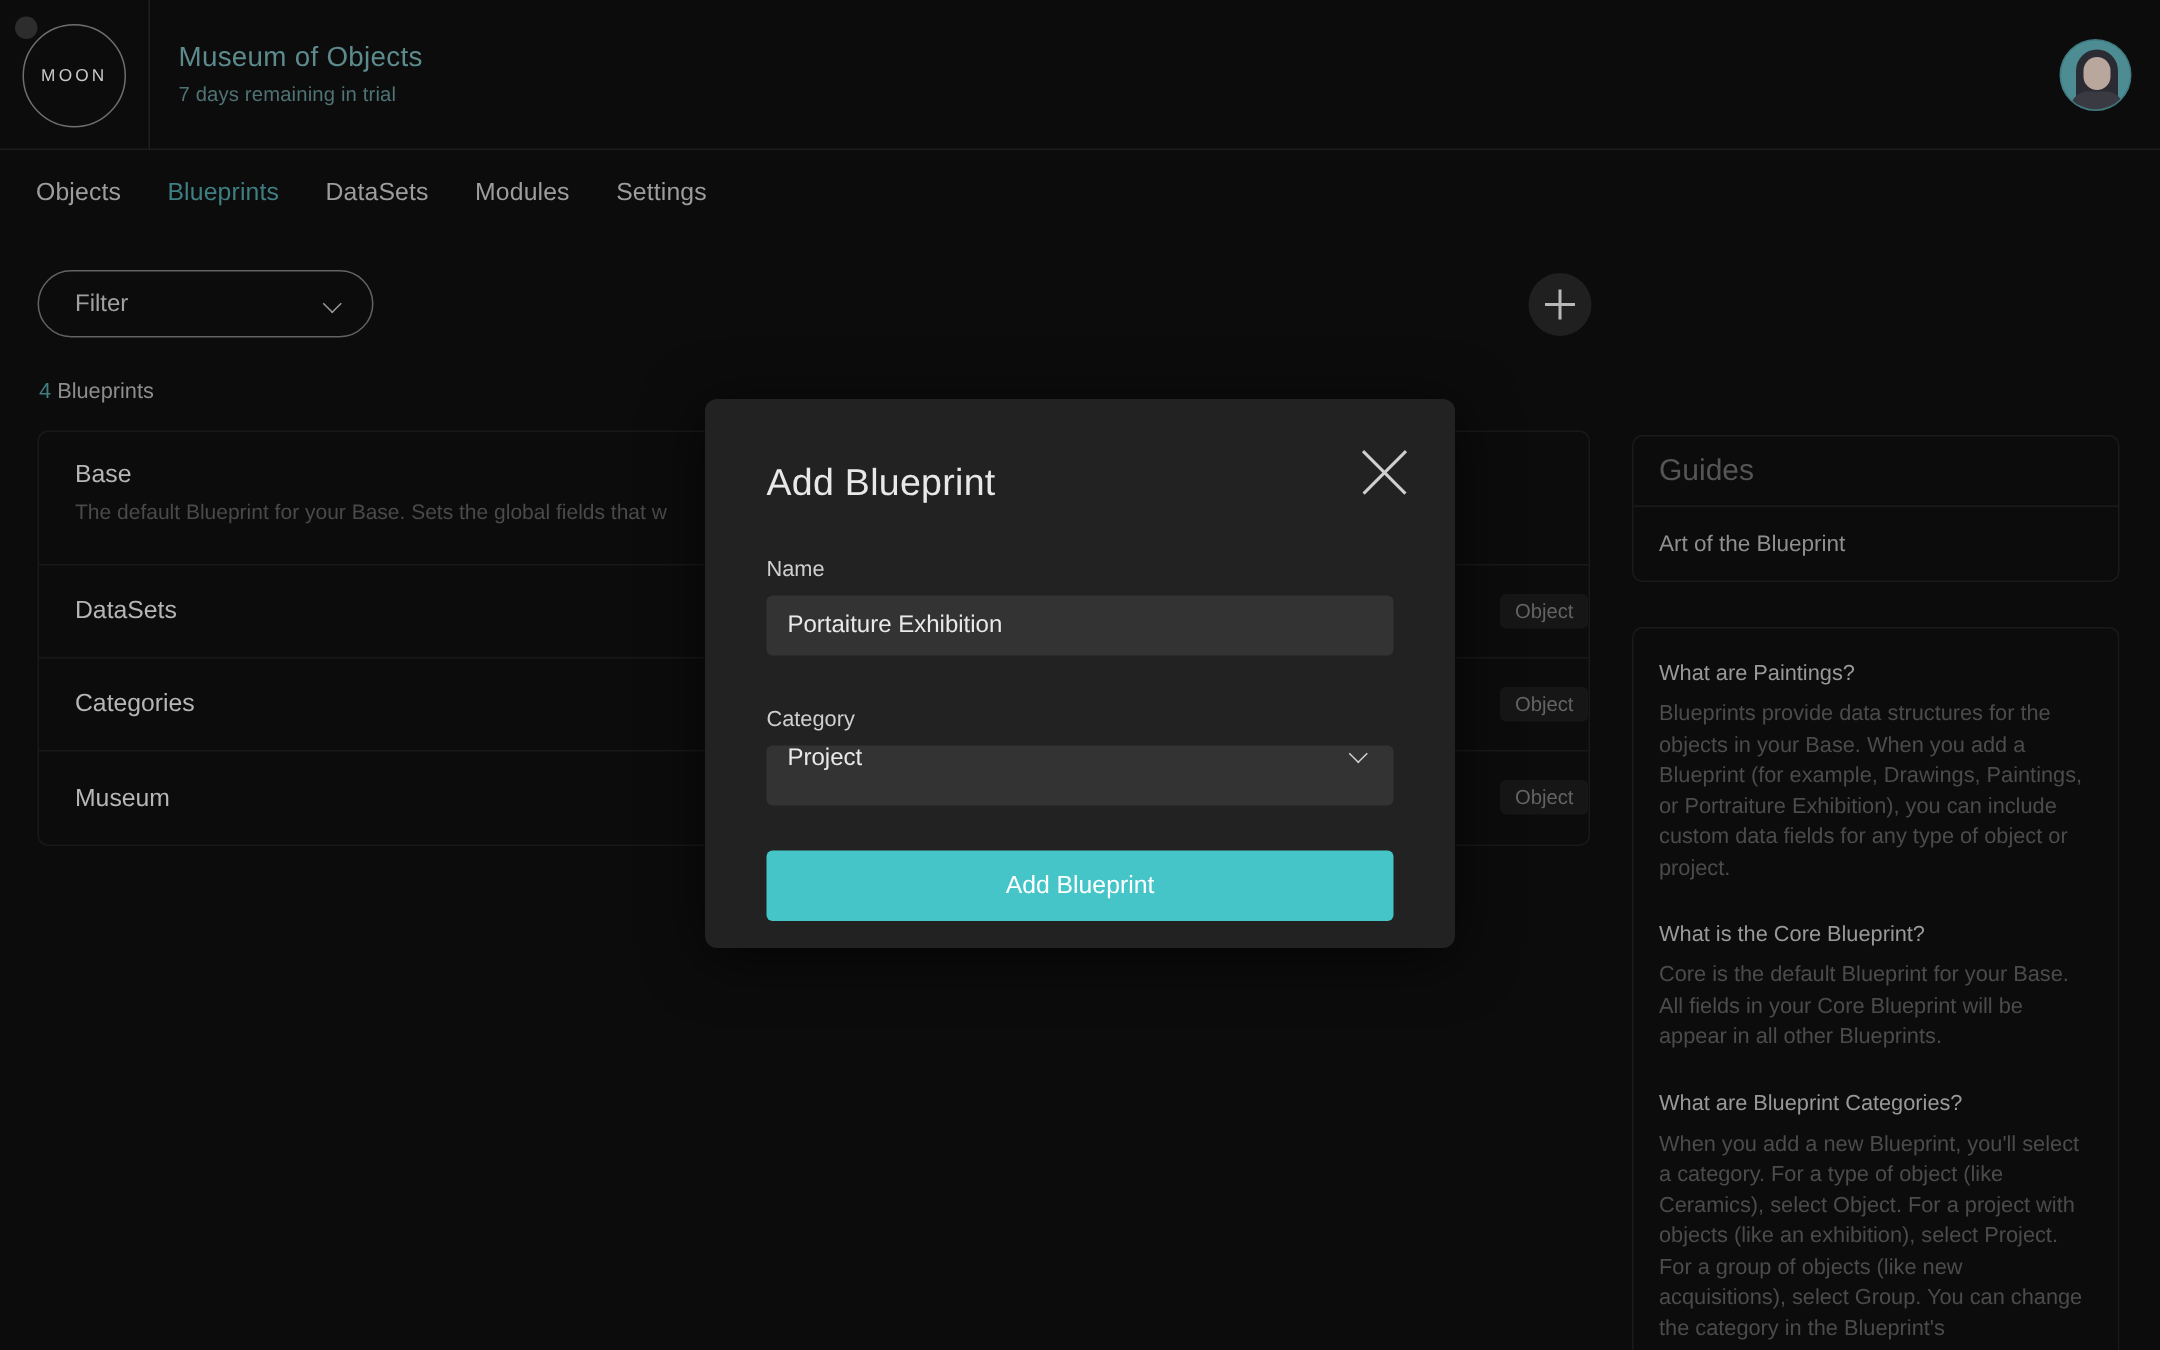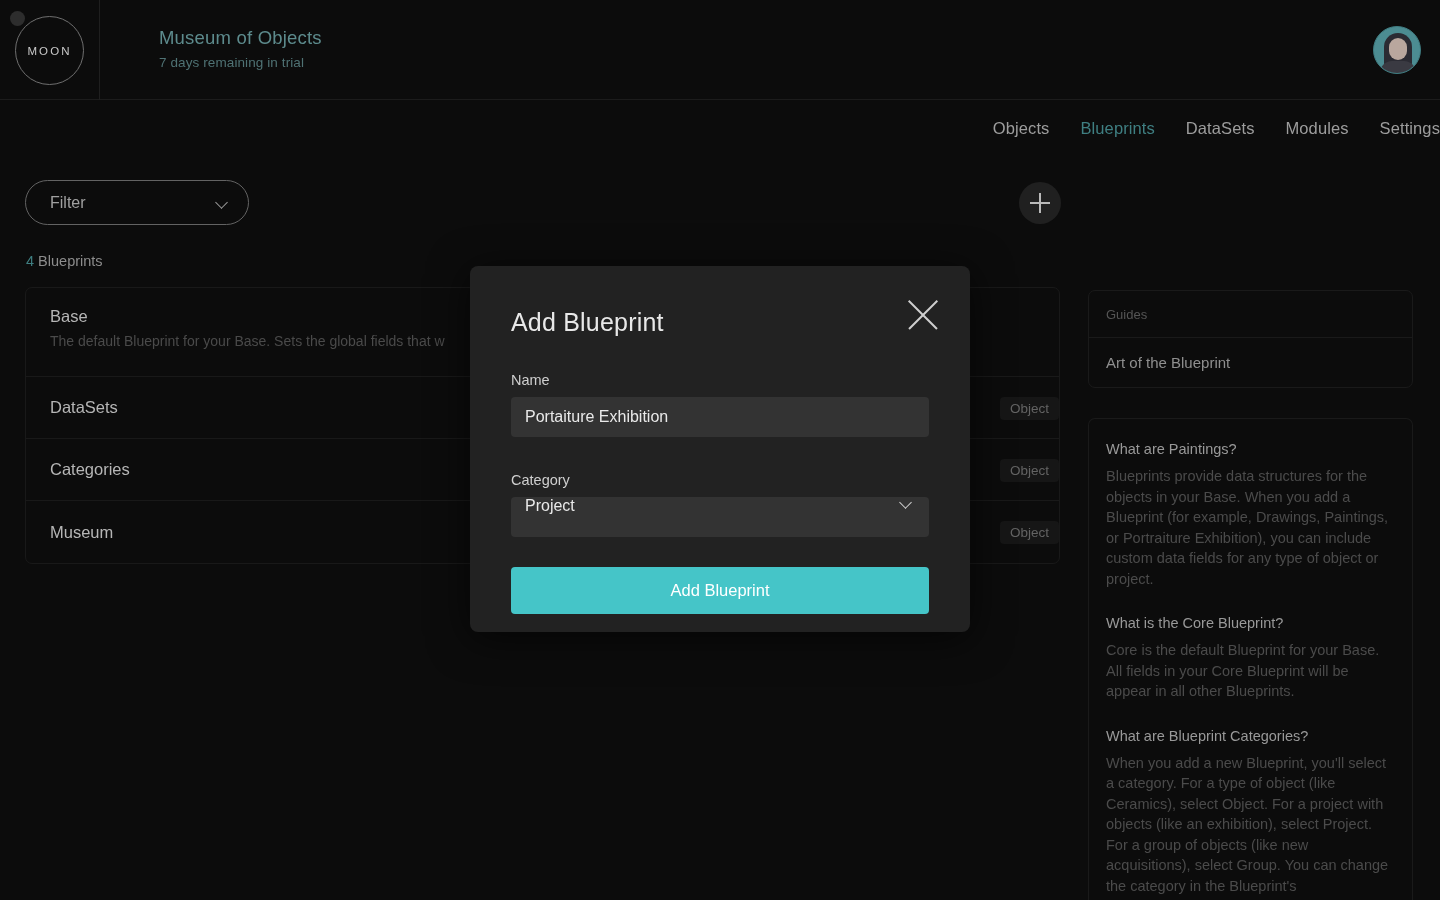--- a/index.html
+++ b/index.html
@@ -25,21 +25,21 @@
     border-radius:50%; background:#2d2d2d;
   }
   .logo-circle {
     position:absolute; left:15px; top:16px; width:69px; height:69px;
     border:1px solid #6f6f6f; border-radius:50%;
     display:flex; align-items:center; justify-content:center;
   }
   .logo-circle span {
     font-size:11.5px; letter-spacing:2.1px; color:#c9c9c9;
   }
-  .brand { position:absolute; left:119px; top:27px;margin-left:40px; }
+  .brand { position:absolute; left:119px; top:27px; }
   .brand-title { font-size:18.5px; color:#5d8b8d; letter-spacing:.2px; }
   .brand-sub { font-size:13.5px; color:#4f7274; margin-top:6px; letter-spacing:.1px; }
 
   .avatar {
     position:absolute; right:19px; top:26px; width:48px; height:48px;
     border-radius:50%; background:#4c8c92; overflow:hidden;
     border:1px solid #3f7b80;
   }
   .avatar .hair {
     position:absolute; left:10px; top:6px; width:28px; height:38px;
@@ -50,21 +50,21 @@
     background:#b9a79e; border-radius:9px 9px 9px 9px;
   }
   .avatar .body {
     position:absolute; left:6px; bottom:-4px; width:36px; height:16px;
     background:#3a3a42; border-radius:12px 12px 0 0;
   }
 
   
   .nav {
     position:absolute; top:100px; left:0; width:1440px; height:57px;
-    display:flex; align-items:center; padding-left:24px; gap:31px;justify-content:flex-end;
+    display:flex; align-items:center; padding-left:24px; gap:31px;
   }
   .nav-item { font-size:16.5px; color:#9d9d9d; cursor:pointer; letter-spacing:.1px; }
   .nav-item.active { color:#3f7f82; }
 
   
   .filter-pill {
     position:absolute; left:25px; top:180px; width:224px; height:45px;
     border:1px solid #636363; border-radius:23px;
     display:flex; align-items:center; justify-content:space-between;
     padding:0 20px 0 24px; cursor:pointer;
@@ -116,21 +116,21 @@
   }
 
   
   .guides-card {
     position:absolute; left:1088px; top:290px; width:325px;
     border:1px solid #1a1a1a; border-radius:7px; overflow:hidden;
   }
   .guides-head {
     height:47px; display:flex; align-items:center; padding-left:17px;
     border-bottom:1px solid #1a1a1a;
-    font-size:13px; color:#555555;
+    font-size:20px; color:#555555;
   }
   .guides-item {
     height:49px; display:flex; align-items:center; padding-left:17px;
     font-size:15px; color:#8f8f8f; cursor:pointer;
   }
   .faq-card {
     position:absolute; left:1088px; top:418px; width:325px; height:482px;
     border:1px solid #1a1a1a; border-top-left-radius:7px; border-top-right-radius:7px;
     border-bottom:none; padding:22px 17px 0 17px; overflow:hidden;
   }

